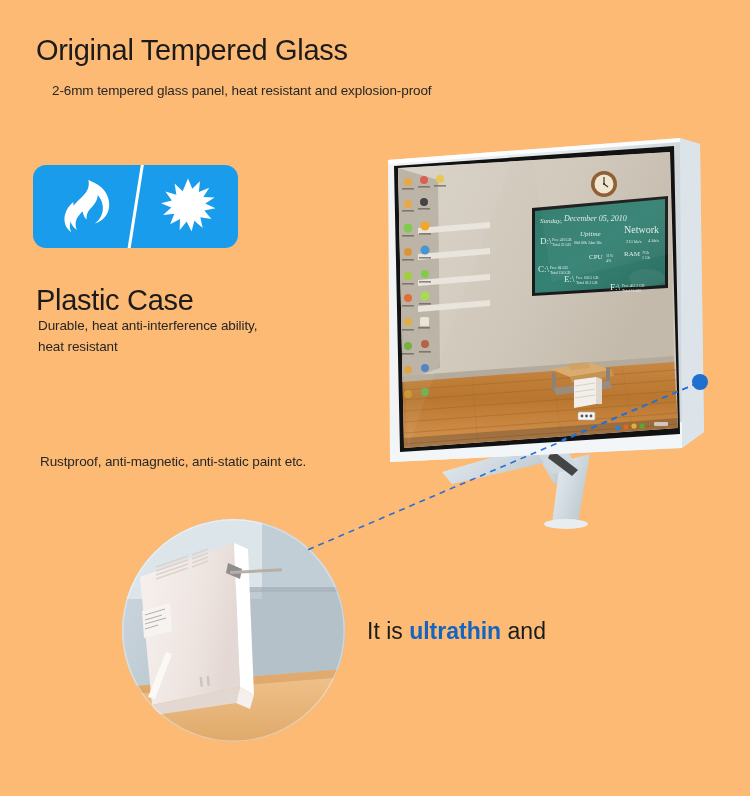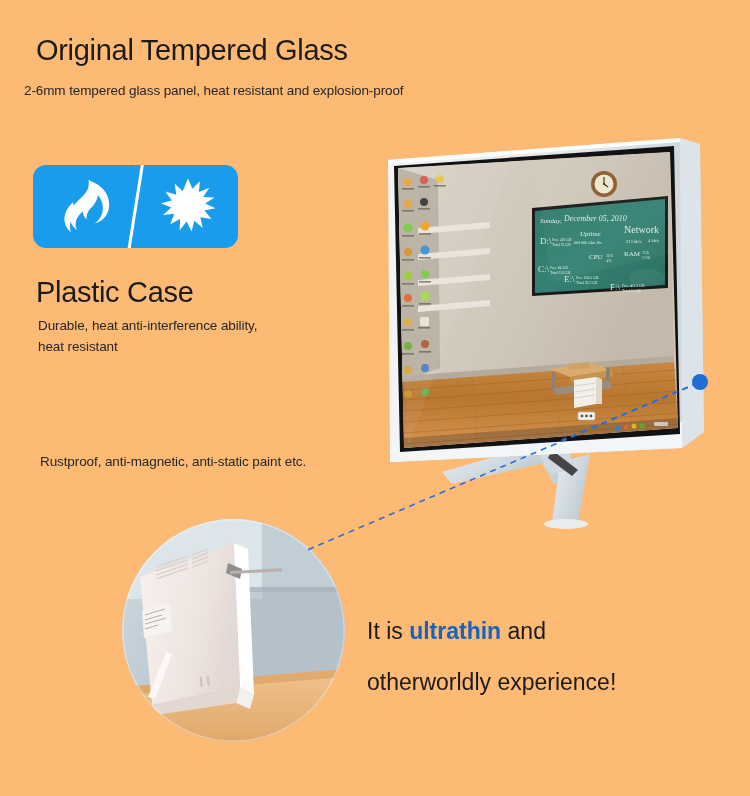--- a/index.html
+++ b/index.html
@@ -23,22 +23,22 @@
   .h-sub {
     position: absolute;
     font-size: 13.5px;
     font-weight: 400;
     color: #262626;
     letter-spacing: -0.1px;
     line-height: 1.55;
   }
 
   #t-glass   { left: 36px; top: 34px; }
-  #s-glass   { left: 24px; top: 81px; }
-  #t-plastic { left: 36px; top: 276px; text-align: center; }
+  #s-glass   { left: 52px; top: 81px; }
+  #t-plastic { left: 36px; top: 284px; text-align: center; }
   #s-plastic { left: 38px; top: 316px; width: 300px; }
   #t-paint   { left: 36px; top: 404px; }
   #s-paint   { left: 40px; top: 452px; text-align: right; }
 
   
   .badge {
     position: absolute;
     left: 33px; top: 165px;
     width: 205px; height: 83px;
     background: #1a9ced;
@@ -401,16 +401,15 @@
   </div>
 
   <svg class="leader" aria-hidden="true">
     <line x1="698" y1="383" x2="305" y2="551" stroke="#2a6fd6" stroke-width="1.6" stroke-dasharray="6 5"></line>
     <line x1="698" y1="383" x2="562" y2="440" stroke="#2a6fd6" stroke-width="1.6" stroke-dasharray="6 5"></line>
     <circle cx="700" cy="382" r="8" fill="#1f6fd0"></circle>
   </svg>
 
   <div class="tagline">
     <span class="row"><span>It is </span><span class="hl">ultrathin</span><span> and</span></span>
-    <span class="row">otherworldly experience!</span>
   </div>
 
 </div>
 
 </body></html>

